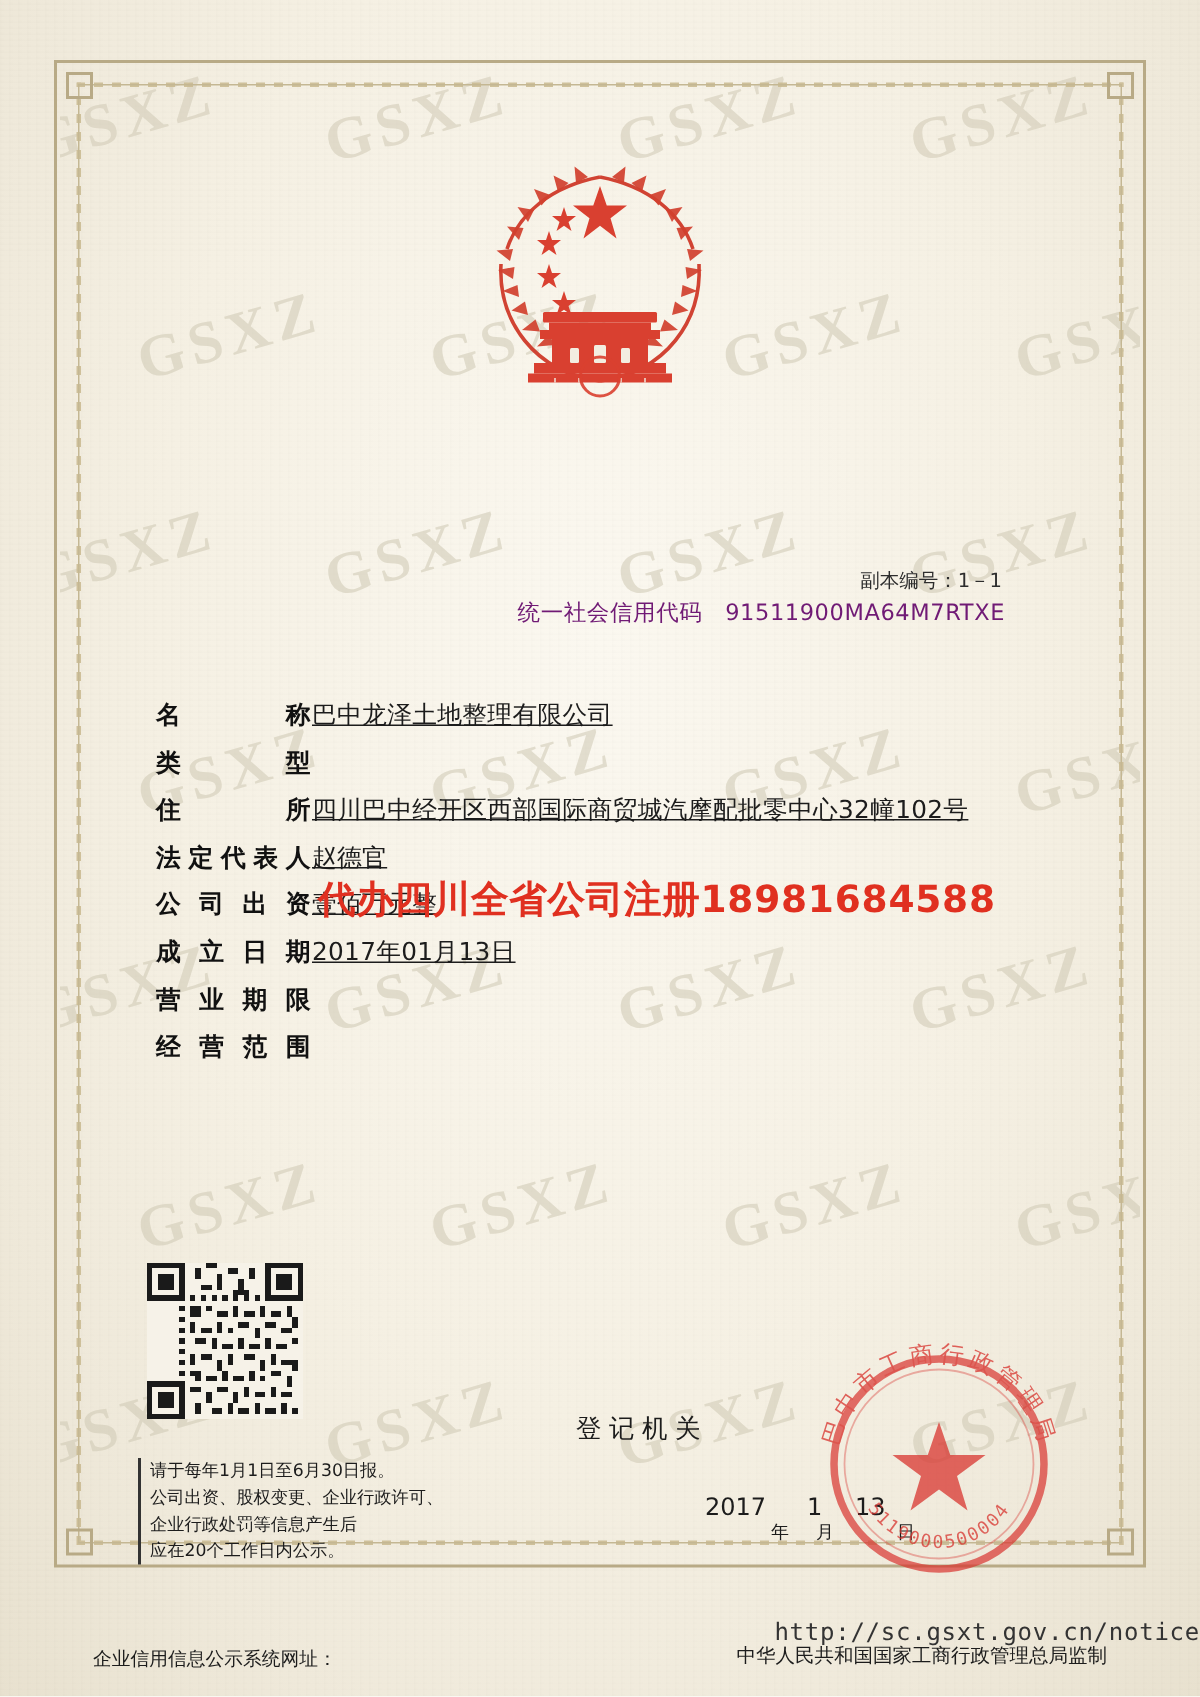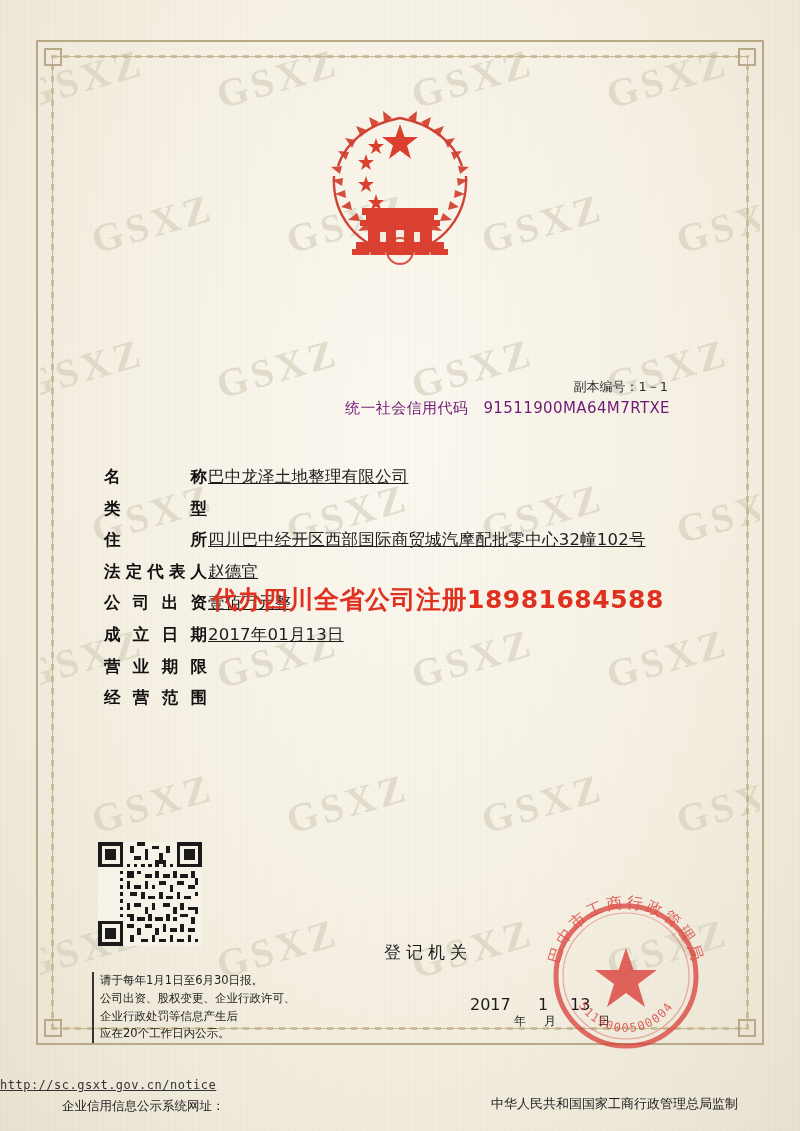--- a/index.html
+++ b/index.html
@@ -247,26 +247,25 @@
     width: 172px;
     height: 172px;
     opacity: .82;
   }
 
   
   .bottom-url {
     position: absolute;
     left: 0; right: 0;
     top: 1078px;
-    text-align: left;
+    text-align: right;
     font-family: "DejaVu Sans Mono", monospace;
-    font-size: 12px;
+    font-size: 16px;
     color: #333;
     letter-spacing: .5px;
-    text-decoration: underline;
   }
   .bottom-left {
     position: absolute;
     left: 62px;
     top: 1098px;
     font-size: 12.5px;
     color: #1c1c1c;
     font-family: "DejaVu Sans", sans-serif;
   }
   .bottom-right {

